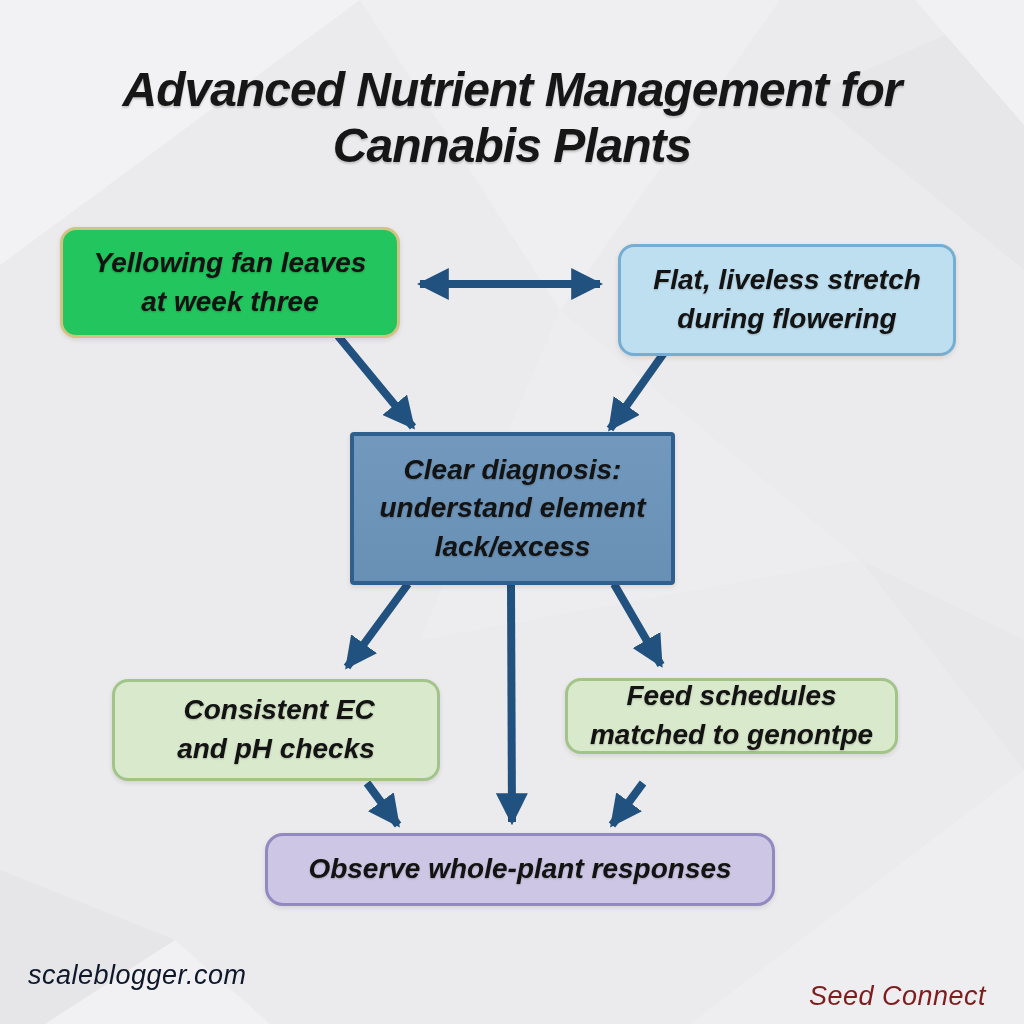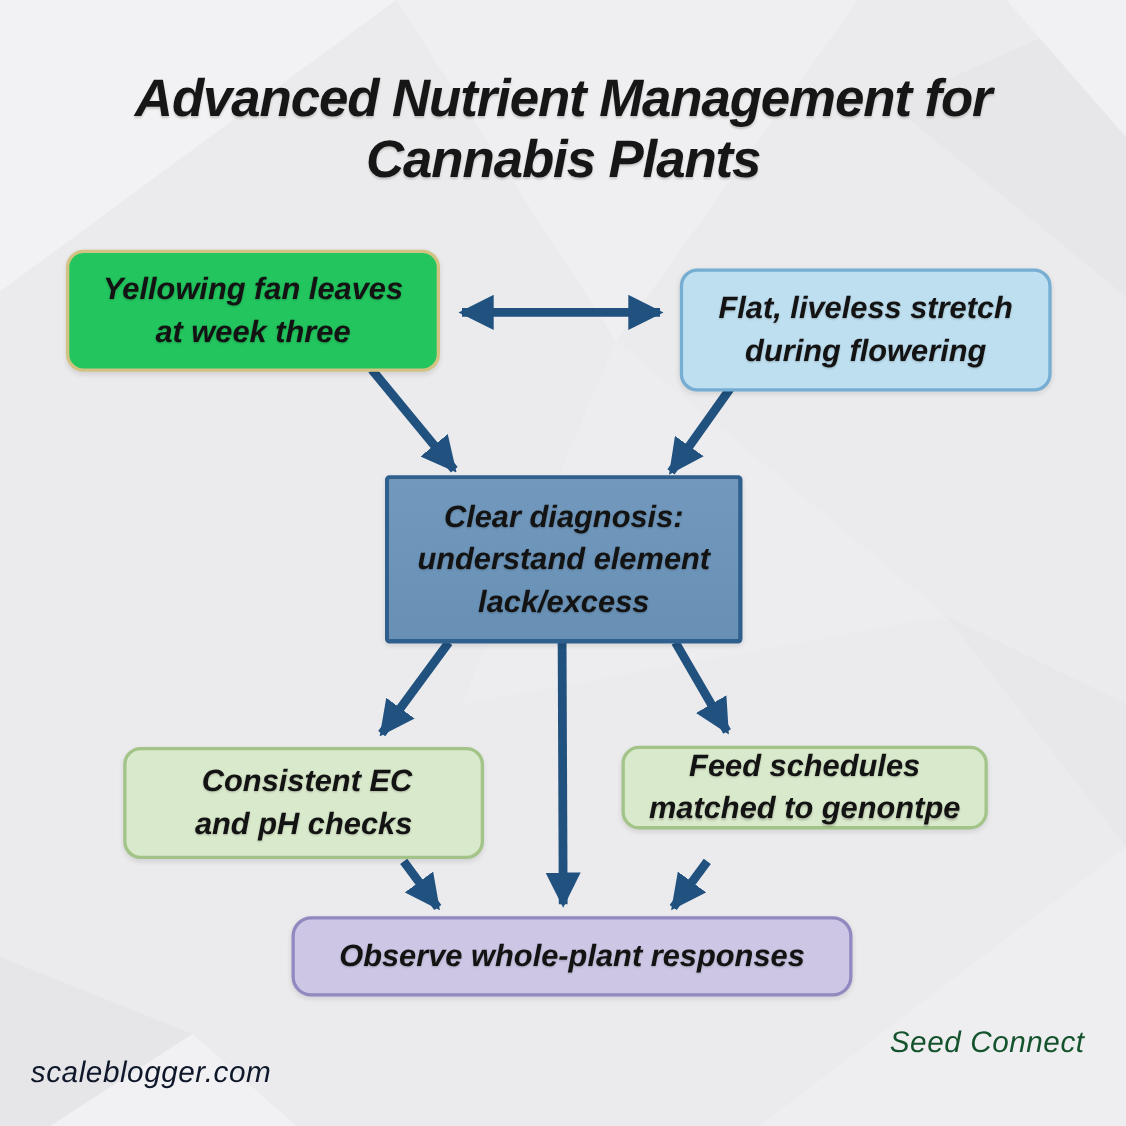--- a/index.html
+++ b/index.html
@@ -28,21 +28,21 @@
   .node-yellowing{left:60px;top:227px;width:340px;height:111px;background:#22c55e;border-color:#d2c383;}
   .node-flat{left:618px;top:228px;width:338px;height:112px;background:#bedff0;border-color:#76aed3;margin-top:16px;}
   .node-diagnosis{left:350px;top:432px;width:325px;height:153px;background:linear-gradient(#7299bd,#6890b5);border-color:#2f5f8c;border-width:4px;border-radius:4px;}
   .node-ec{left:112px;top:679px;width:328px;height:102px;background:#d9e9cb;border-color:#a3c489;text-align:right;}
   .node-feed{left:565px;top:678px;width:333px;height:76px;background:#d9e9cb;border-color:#a3c489;}
   .node-observe{left:265px;top:833px;width:510px;height:73px;background:#cdc7e5;border-color:#9189c0;border-radius:18px;}
   .footer-left{
     position:absolute;left:28px;top:960px;font-size:27px;color:#0f172a;letter-spacing:0.5px;
   }
   .footer-right{
-    position:absolute;right:38px;top:932px;font-size:27px;color:#14532d;letter-spacing:0.5px;
+    position:absolute;right:38px;top:981px;font-size:27px;color:#7f1d1d;letter-spacing:0.5px;
   }
   .arrow-layer line{stroke:#20517f;stroke-width:8;}
 </style>
 </head>
 <body>
 
 <div class="canvas">
 
   <svg class="bg-layer" viewBox="0 0 1024 1024" aria-hidden="true">
     <rect x="0" y="0" width="1024" height="1024" fill="#ebebed"></rect>

